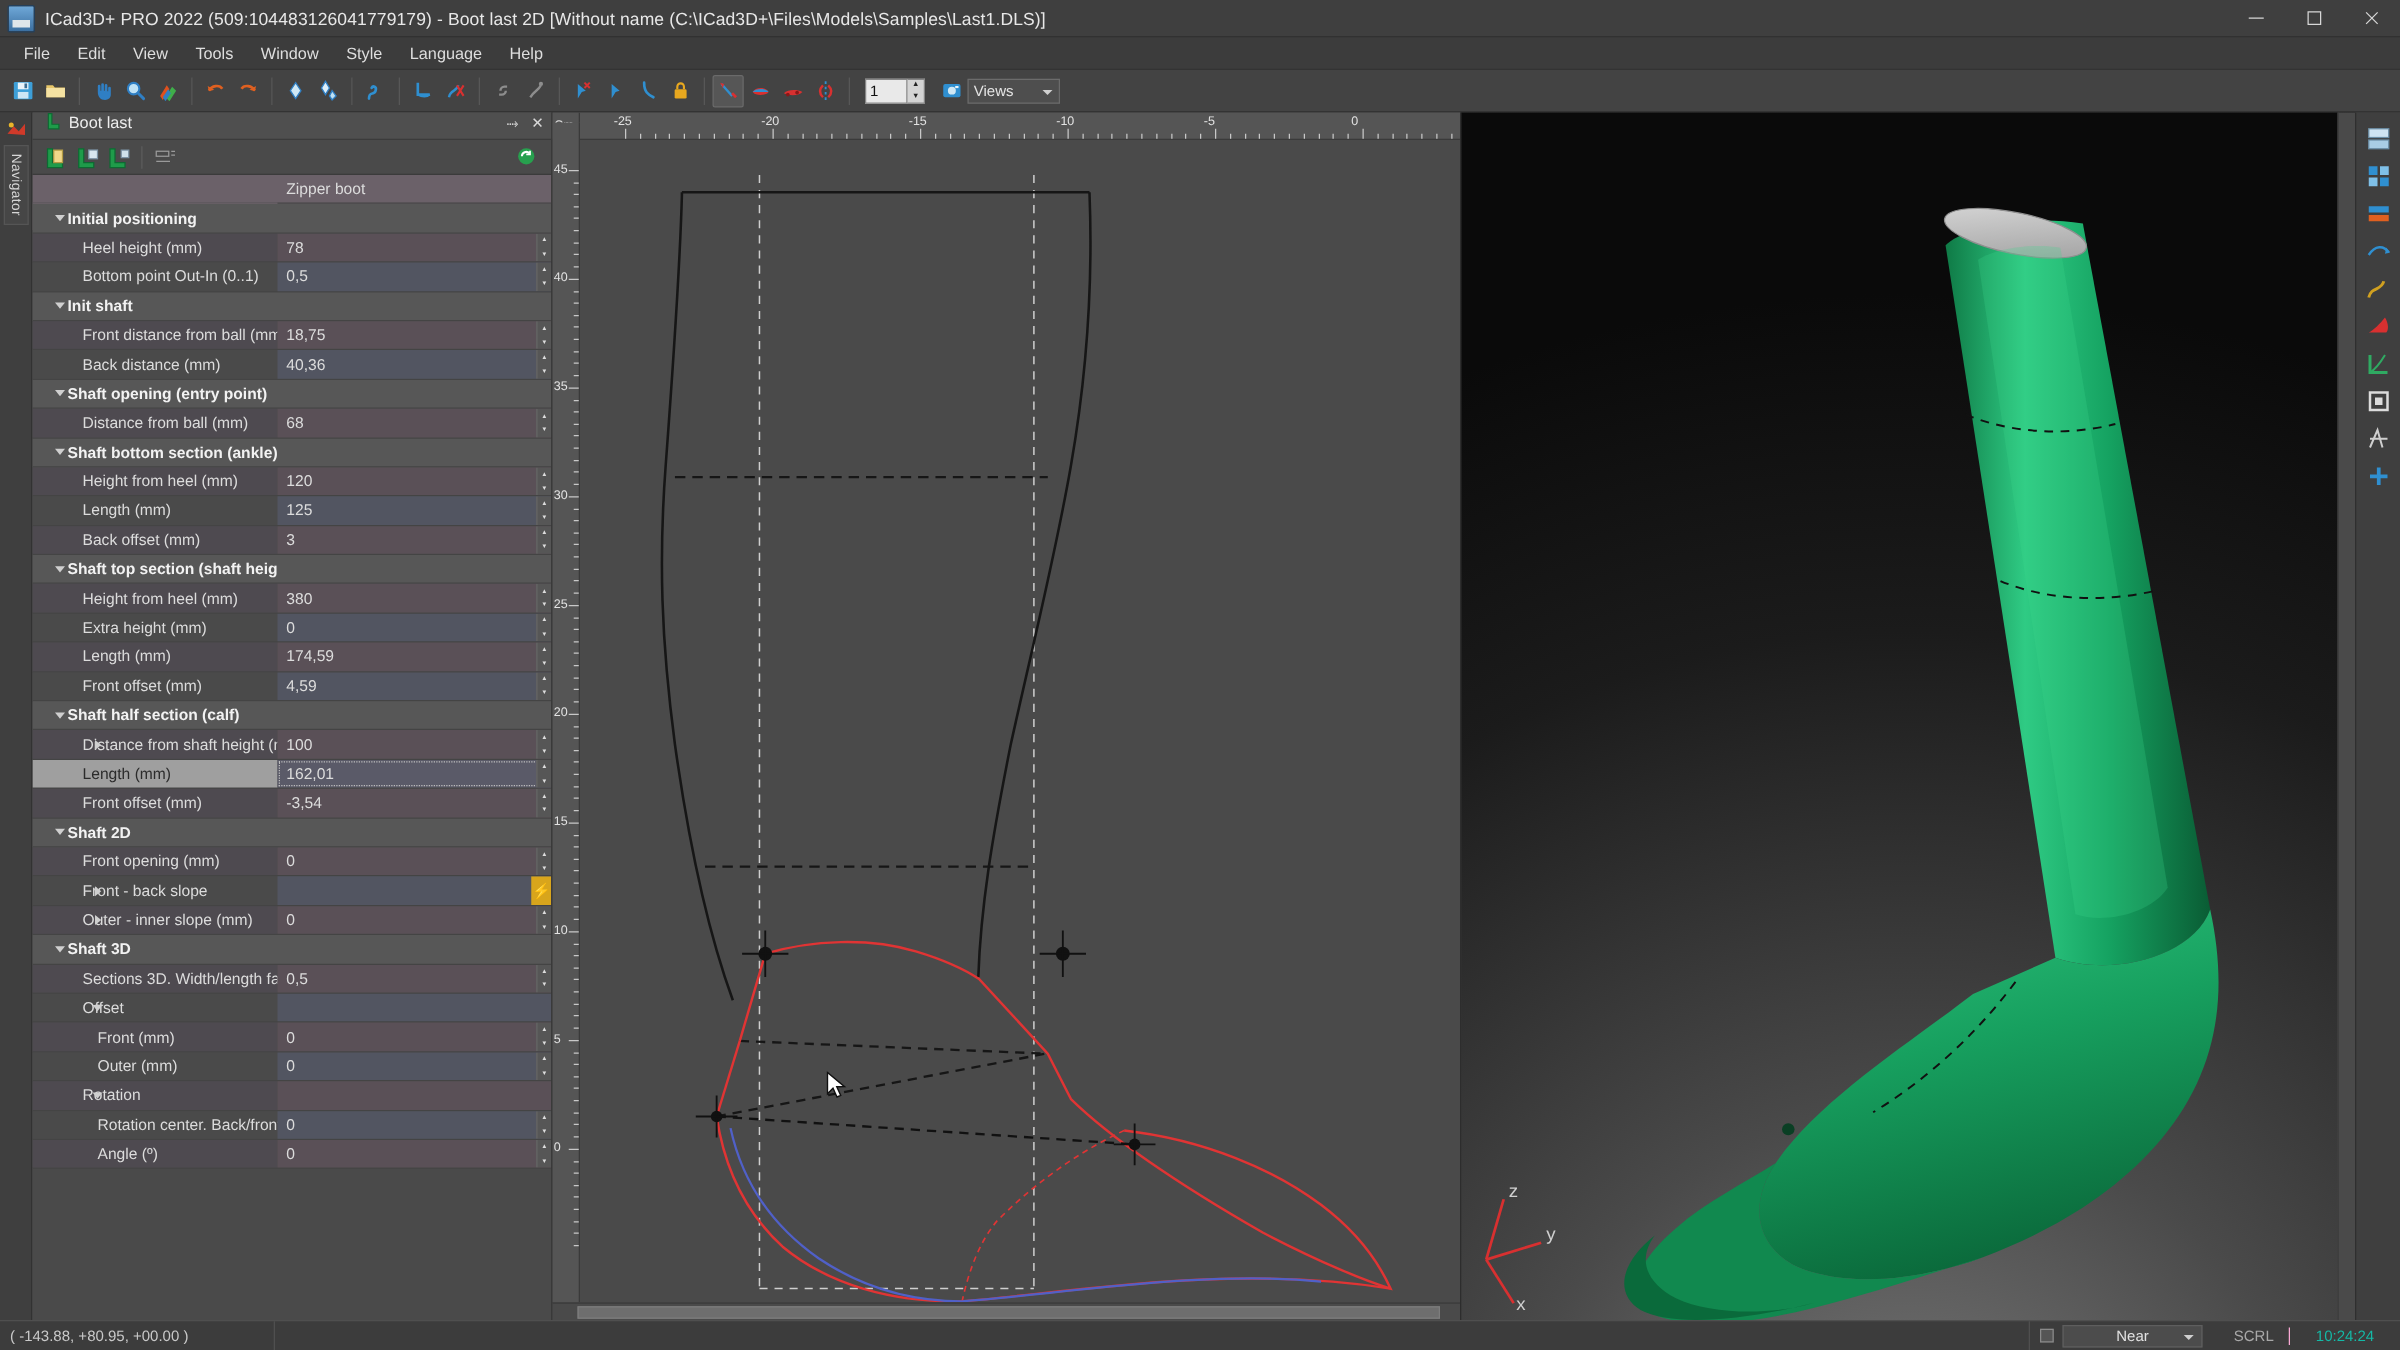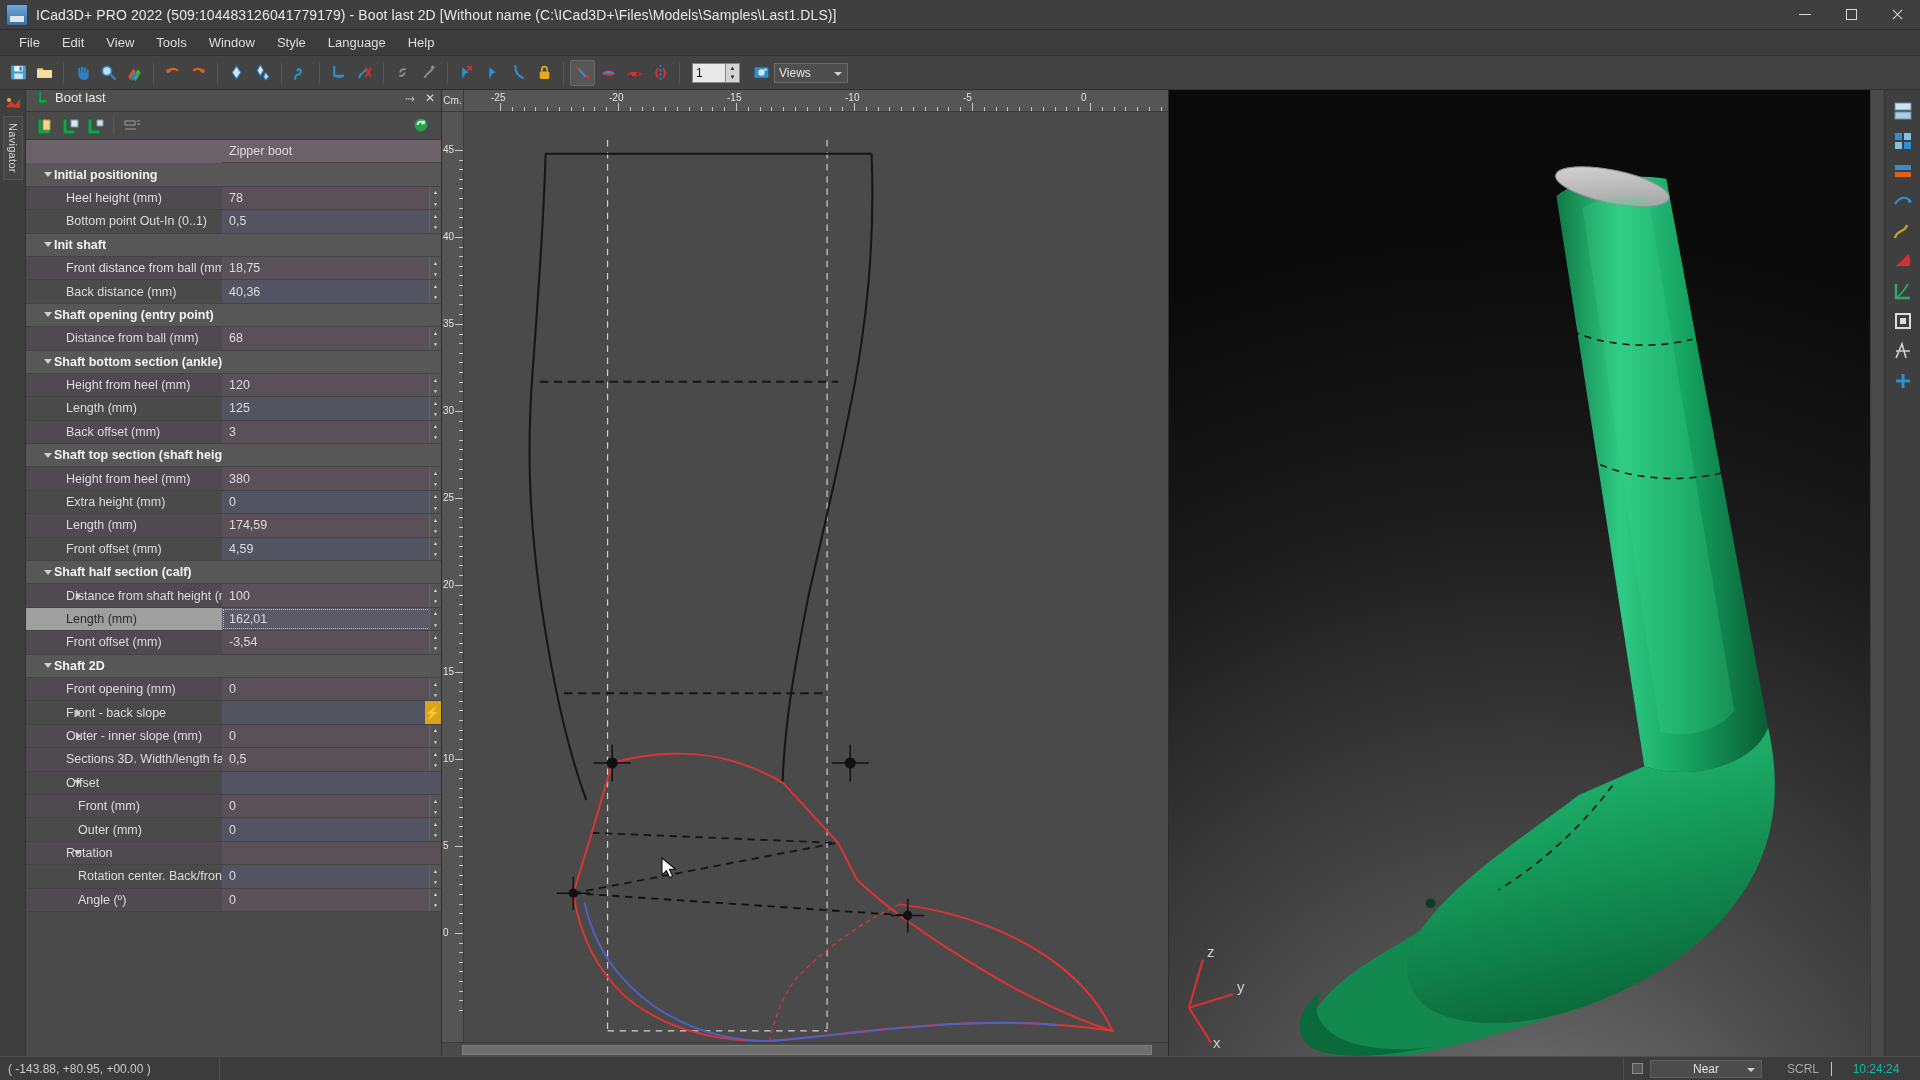--- a/index.html
+++ b/index.html
@@ -662,20 +662,29 @@
             <span class="twisty sub-tw">
               <span class="tri-r"></span>
             </span>
             <div class="lbl">Outer - inner slope (mm)</div>
             <div class="val">
               <span>0</span>
               <div class="spinner">
                 <i>▲</i>
                 <i>▼</i>
               </div>
+            </div>
+          </div>
+          <div class="row group">
+            <span class="twisty grp-tw">
+              <span class="tri-d"></span>
+            </span>
+            <div class="lbl">Shaft 3D</div>
+            <div class="val">
+              <span></span>
             </div>
           </div>
           <div class="row odd indent1">
             <div class="lbl">Sections 3D. Width/length factor</div>
             <div class="val">
               <span>0,5</span>
               <div class="spinner">
                 <i>▲</i>
                 <i>▼</i>
               </div>
@@ -803,21 +812,21 @@
             <div style="position: absolute; bottom: 0px; width: 1px; background: rgb(200, 200, 200); left: 614.2px; height: 4px;"></div>
             <div class="rl" style="left: 617px; top: 2px;">0</div>
             <div style="position: absolute; bottom: 0px; width: 1px; background: rgb(200, 200, 200); left: 626px; height: 8px;"></div>
             <div style="position: absolute; bottom: 0px; width: 1px; background: rgb(200, 200, 200); left: 637.8px; height: 4px;"></div>
             <div style="position: absolute; bottom: 0px; width: 1px; background: rgb(200, 200, 200); left: 649.6px; height: 4px;"></div>
             <div style="position: absolute; bottom: 0px; width: 1px; background: rgb(200, 200, 200); left: 661.4px; height: 4px;"></div>
             <div style="position: absolute; bottom: 0px; width: 1px; background: rgb(200, 200, 200); left: 673.2px; height: 4px;"></div>
             <div style="position: absolute; bottom: 0px; width: 1px; background: rgb(200, 200, 200); left: 685px; height: 4px;"></div>
             <div style="position: absolute; bottom: 0px; width: 1px; background: rgb(200, 200, 200); left: 696.8px; height: 4px;"></div>
           </div>
-        <div class="vruler" id="vruler" style="position:absolute;left:0;top:22px;bottom:0;">
+        <div class="vruler" id="vruler" style="position:absolute;left:0;top:8px;bottom:0;">
             <div class="rl" style="top: 32px; left: 1px;">45</div>
             <div style="position: absolute; right: 0px; height: 1px; background: rgb(200, 200, 200); top: 38px; width: 8px;"></div>
             <div style="position: absolute; right: 0px; height: 1px; background: rgb(200, 200, 200); top: 47.6px; width: 4px;"></div>
             <div style="position: absolute; right: 0px; height: 1px; background: rgb(200, 200, 200); top: 57.2px; width: 4px;"></div>
             <div style="position: absolute; right: 0px; height: 1px; background: rgb(200, 200, 200); top: 66.8px; width: 4px;"></div>
             <div style="position: absolute; right: 0px; height: 1px; background: rgb(200, 200, 200); top: 76.4px; width: 4px;"></div>
             <div style="position: absolute; right: 0px; height: 1px; background: rgb(200, 200, 200); top: 86px; width: 4px;"></div>
             <div style="position: absolute; right: 0px; height: 1px; background: rgb(200, 200, 200); top: 95.6px; width: 4px;"></div>
             <div style="position: absolute; right: 0px; height: 1px; background: rgb(200, 200, 200); top: 105.2px; width: 4px;"></div>
             <div style="position: absolute; right: 0px; height: 1px; background: rgb(200, 200, 200); top: 114.8px; width: 4px;"></div>

